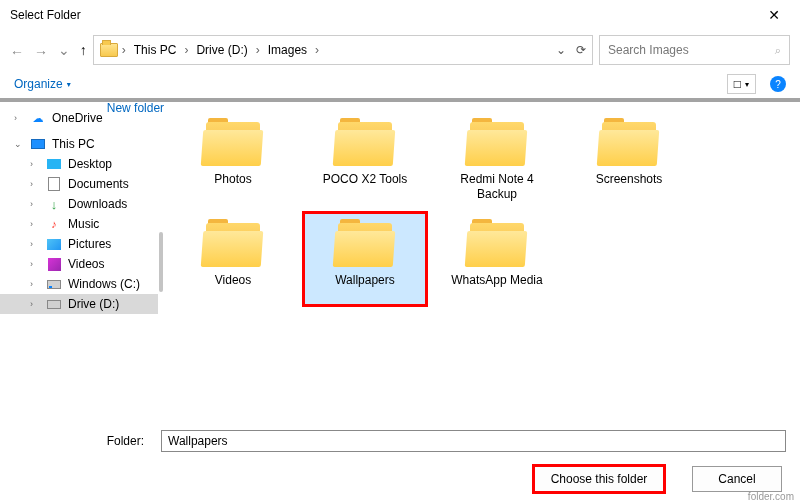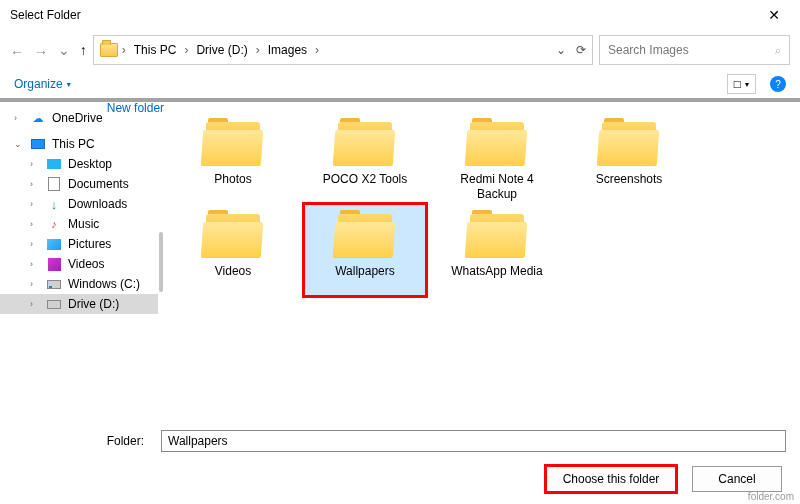--- a/index.html
+++ b/index.html
@@ -46,35 +46,35 @@
 .music { color:#ff3b30;}
 .pics { width:14px; height:11px; background:linear-gradient(135deg,#4fc3f7,#2196f3);}
 .vids { width:13px; height:13px; background:linear-gradient(135deg,#d633d6,#9c27b0);}
 .driveicon { width:14px; height:9px; background:#d0d0d0; border:1px solid #888; position:relative;}
 .driveicon.c::after { content:""; position:absolute; left:1px; bottom:0; width:3px; height:2px; background:#0a84ff;}
 
 .splitter { width: 6px; display:flex; align-items:center; justify-content:center;}
 .splitter-handle { width:4px; height:60px; background:#c4c4c4; border-radius:2px;}
 
 .content { flex:1; padding: 10px 8px; }
-.grid { display:flex; flex-wrap:wrap; gap: 0 10px; }
+.grid { display:flex; flex-wrap:wrap; gap: 9px 10px; }
 .fitem { width: 122px; text-align:center; padding: 6px 4px 2px; }
 .fitem .big-folder { width: 62px; height: 48px; margin: 0 auto 6px; position: relative; }
 .big-folder .back { position:absolute; left:4px; top:4px; width:54px; height:40px; background:linear-gradient(#ffd86b,#f4b63f); border-radius:3px; }
 .big-folder .tab { position:absolute; left:6px; top:0; width:20px; height:8px; background:#f4b63f; border-radius:2px 2px 0 0;}
 .big-folder .front { position:absolute; left:0; bottom:0; width:60px; height:36px; background:linear-gradient(#ffe89a,#ffcf4a); border-radius:2px; transform:skewX(-4deg);}
 .fitem .lbl { font-size: 12px; line-height:1.25; min-height: 30px; }
 .fitem.selected { background:#cce8ff; }
 .fitem.hl { outline: 3px solid #ff0000; outline-offset: -1px;}
 
 .footer { padding: 8px 14px 0; }
 .folder-row { display:flex; align-items:center; gap:17px; margin-bottom: 14px; }
 .folder-row label { width: 130px; text-align:right; font-size:12px; }
 .folder-input { flex:1; border:1px solid #888; height:22px; padding: 0 6px; font-size:12px; }
-.btn-row { display:flex; justify-content:flex-end; gap:16px; padding-right: 4px;}
+.btn-row { display:flex; justify-content:flex-end; gap:28px; padding-right: 4px;}
 .btn { min-width: 90px; height:26px; border:1px solid #999; background:#fdfdfd; font-size:12px; padding:0 12px;}
 .btn.primary { outline: 3px solid #ff0000; outline-offset:-1px; min-width:130px;}
 
 .watermark { position:absolute; right:6px; bottom:2px; font-size:10px; color:#999;}
 </style>
 </head>
 <body>
 
 <div class="titlebar">
   <span class="title">Select Folder</span>

